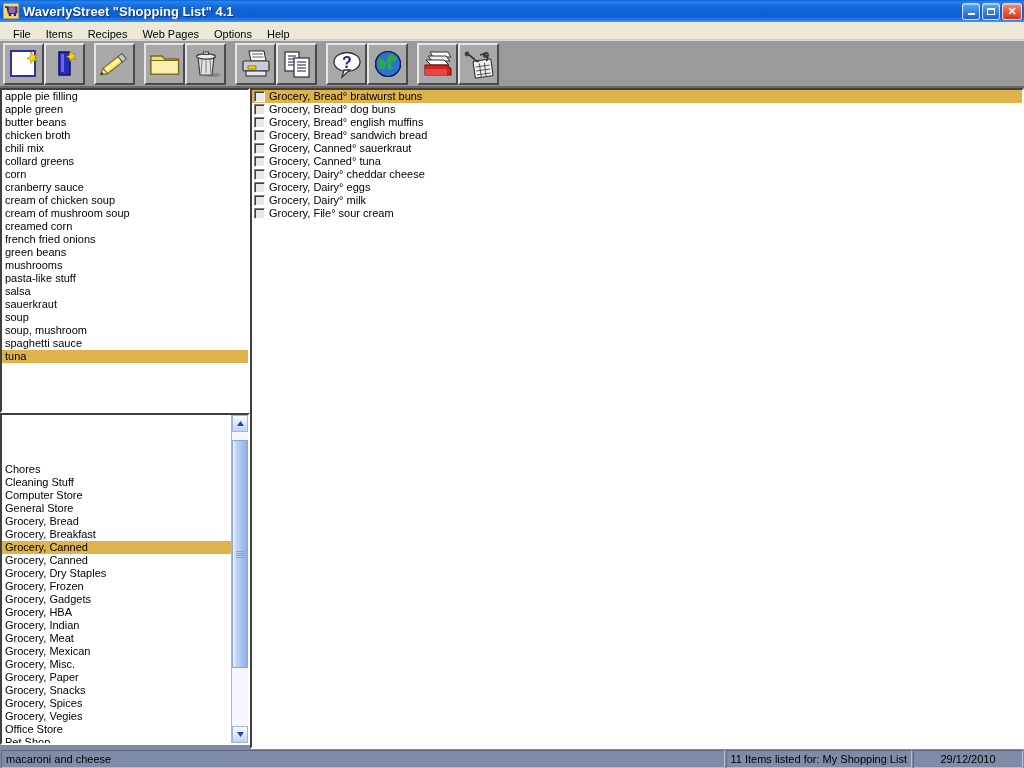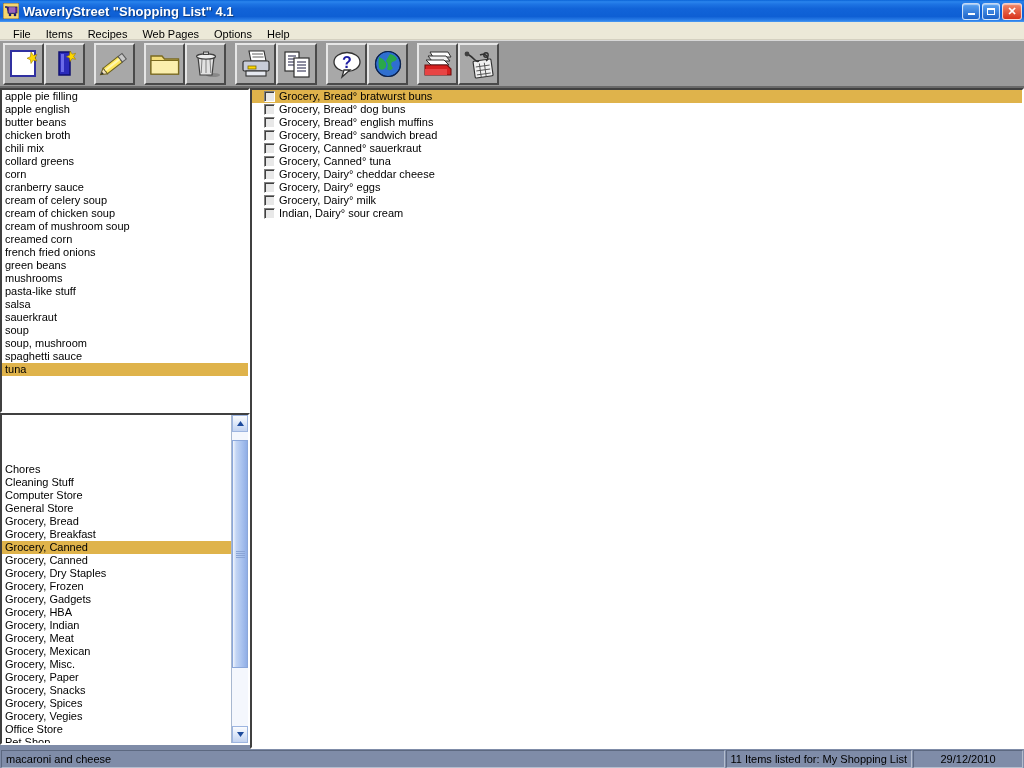--- a/index.html
+++ b/index.html
@@ -162,21 +162,21 @@
     color: #000;
     white-space: nowrap;
     padding-left: 3px;
     cursor: default;
     display: flex;
     align-items: center;
   }
   .row.selected {
     background: #dfb34b;
   }
-  .row.check-row { padding-left: 12px; }
+  .row.check-row { padding-left: 2px; }
 
   .chk {
     width: 11px; height: 11px;
     border-top: 1px solid #808080;
     border-left: 1px solid #808080;
     border-right: 1px solid #ffffff;
     border-bottom: 1px solid #ffffff;
     background: #e8e8e8;
     margin-right: 4px;
     flex: 0 0 auto;
@@ -421,42 +421,39 @@
 
   <div class="main">
 
     <div class="left-col">
 
       <div class="listbox" id="items-list">
           <div class="row">
             <span>apple pie filling</span>
           </div>
           <div class="row">
-            <span>apple english</span>
+            <span>apple green</span>
           </div>
           <div class="row">
             <span>butter beans</span>
           </div>
           <div class="row">
             <span>chicken broth</span>
           </div>
           <div class="row">
             <span>chili mix</span>
           </div>
           <div class="row">
             <span>collard greens</span>
           </div>
           <div class="row">
             <span>corn</span>
           </div>
           <div class="row">
             <span>cranberry sauce</span>
-          </div>
-          <div class="row">
-            <span>cream of celery soup</span>
           </div>
           <div class="row">
             <span>cream of chicken soup</span>
           </div>
           <div class="row">
             <span>cream of mushroom soup</span>
           </div>
           <div class="row">
             <span>creamed corn</span>
           </div>
@@ -628,21 +625,21 @@
           <div class="row check-row">
             <span class="chk"></span>
             <span>Grocery, Dairy° eggs</span>
           </div>
           <div class="row check-row">
             <span class="chk"></span>
             <span>Grocery, Dairy° milk</span>
           </div>
           <div class="row check-row">
             <span class="chk"></span>
-            <span>Indian, Dairy° sour cream</span>
+            <span>Grocery, File° sour cream</span>
           </div>
         </div>
     </div>
 
   </div>
 
   <div class="statusbar">
     <div class="sb-panel sb-left">macaroni and cheese</div>
     <div class="sb-panel sb-count">11 Items listed for: My Shopping List</div>
     <div class="sb-panel sb-date">29/12/2010</div>

